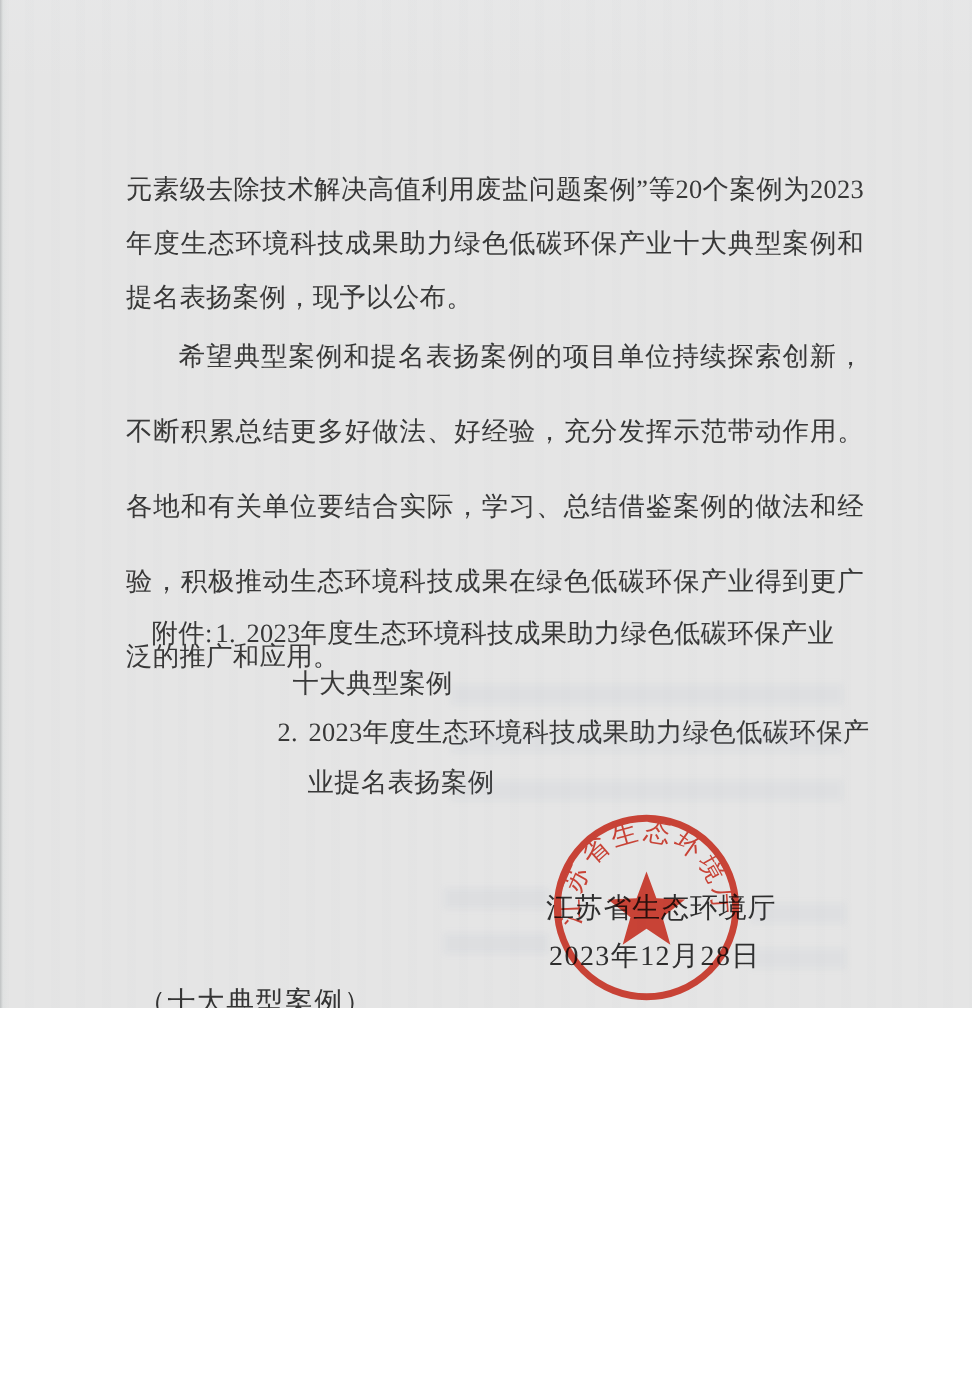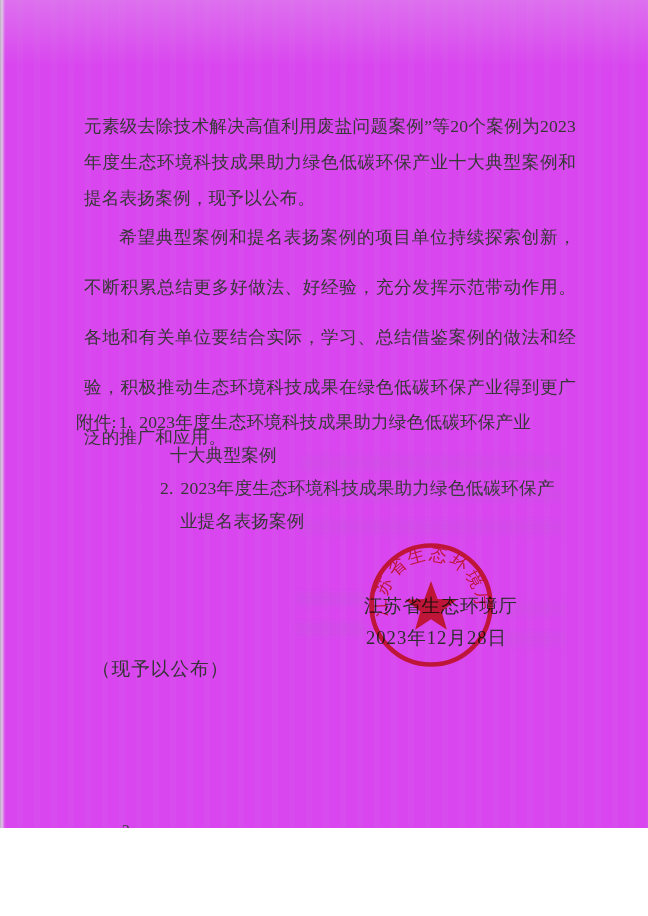--- a/index.html
+++ b/index.html
@@ -1,19 +1,19 @@
 <!DOCTYPE html>
 <html><head>
 <meta charset="utf-8">
 <style>
   html,body{margin:0;padding:0;background:#ffffff;}
   .sheet{
     position:relative;
-    width:648px;height:828px;
-    background:#d946ef;
+    width:648px;height:672px;
+    background:#e5e5e5;
     overflow:hidden;
     font-family:"Liberation Serif","DejaVu Serif",serif;
     color:#383838;
   }
   
   .sheet::before{
     content:"";position:absolute;inset:0;
     background:
       repeating-linear-gradient(90deg, rgba(190,195,200,0.04) 0 6px, rgba(255,255,255,0) 6px 17px),
       linear-gradient(180deg, rgba(235,236,238,0.25) 0%, rgba(255,255,255,0) 8%);
@@ -26,21 +26,21 @@
   }
   .para{
     position:absolute;left:84px;width:492px;
     font-size:17.6px;line-height:36px;
     text-align:justify;text-justify:inter-ideograph;
     letter-spacing:.2px;margin:0;
   }
   #para1{top:108px;line-height:36px;}
   #para2{top:212px;line-height:50px;text-indent:2em;}
   .attach{
-    position:absolute;left:76px;top:406px;width:500px;
+    position:absolute;left:101px;top:406px;width:500px;
     font-size:17.6px;line-height:33px;letter-spacing:.2px;
   }
   .att-row{white-space:nowrap;}
   .att-label{margin-right:2px;}
   .att-num{margin-right:7px;}
   .att-cont-1{margin-left:94px;}
   .att-row3{margin-left:84px;}
   .att-cont-2{margin-left:104px;}
   .issuer-line{
     position:absolute;left:364px;top:592px;
@@ -99,20 +99,20 @@
     <circle cx="66" cy="65" r="59.5" fill="none" stroke="#dd3a2b" stroke-width="4.6"></circle>
     <polygon points="66,41 72.6,58.9 91.7,59.7 76.7,71.5 81.9,89.8 66,79.2 50.1,89.8 55.3,71.5 40.3,59.7 59.4,58.9" fill="#dd3a2b"></polygon>
     <defs>
       <path id="sealArc" d="M 23 78.2 A 45 45 0 1 1 109 78.2" fill="none"></path>
     </defs>
     <text font-size="17.5" fill="#dd3a2b" letter-spacing="2.4" font-family="&quot;Liberation Serif&quot;,&quot;DejaVu Serif&quot;,serif">
       <textPath href="#sealArc" startOffset="2">江苏省生态环境厅</textPath>
     </text>
   </svg>
 
-  <div class="release-note">（现予以公布）</div>
+  <div class="release-note">（十大典型案例）</div>
 
   <div class="page-num">— 2 —</div>
 
   <div class="ghost ghost-a"></div>
   <div class="ghost ghost-b"></div>
   <div class="ghost ghost-c"></div>
 </div>
 
 </body></html>

